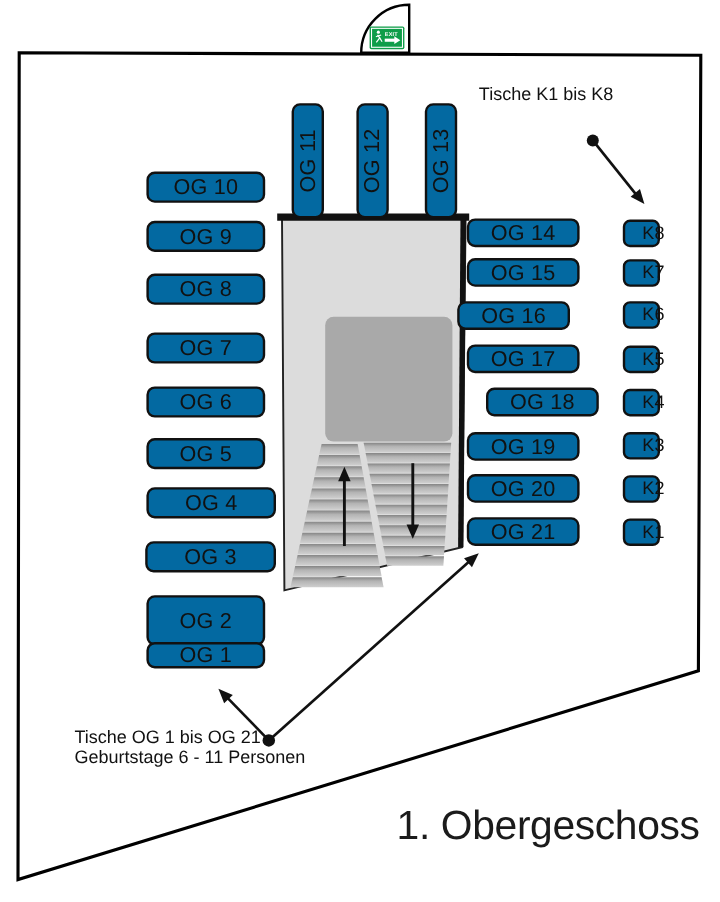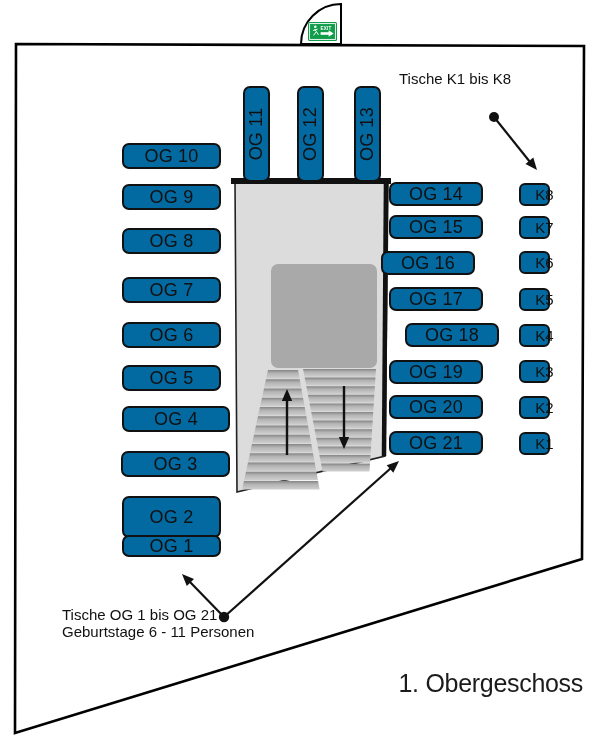--- a/index.html
+++ b/index.html
@@ -10,21 +10,21 @@
   svg.plan{position:absolute;left:0;top:0;}
   .table{
     position:absolute;box-sizing:border-box;background:#0369a1;border:2.5px solid #111;
     border-radius:7px;display:flex;align-items:center;justify-content:center;
     font-size:18px;line-height:1;letter-spacing:.2px;z-index:3;
   }
   .table.small{font-size:15px;border-radius:6px;padding-left:20px;}
   .table.vertical span{transform:rotate(-90deg);white-space:nowrap;display:block;}
   .annot{position:absolute;font-size:15px;line-height:17px;white-space:nowrap;z-index:4;}
   #plan-title{
-    position:absolute;right:17px;top:671px;font-size:25px;line-height:1;
+    position:absolute;right:17px;top:671px;font-size:34px;line-height:1;
     letter-spacing:-0.3px;color:#1b1b1b;z-index:4;
   }
 </style>
 </head>
 <body>
 
 <div id="canvas">
 
   <svg class="plan" width="600" height="752" viewBox="0 0 600 752">
     <defs>

